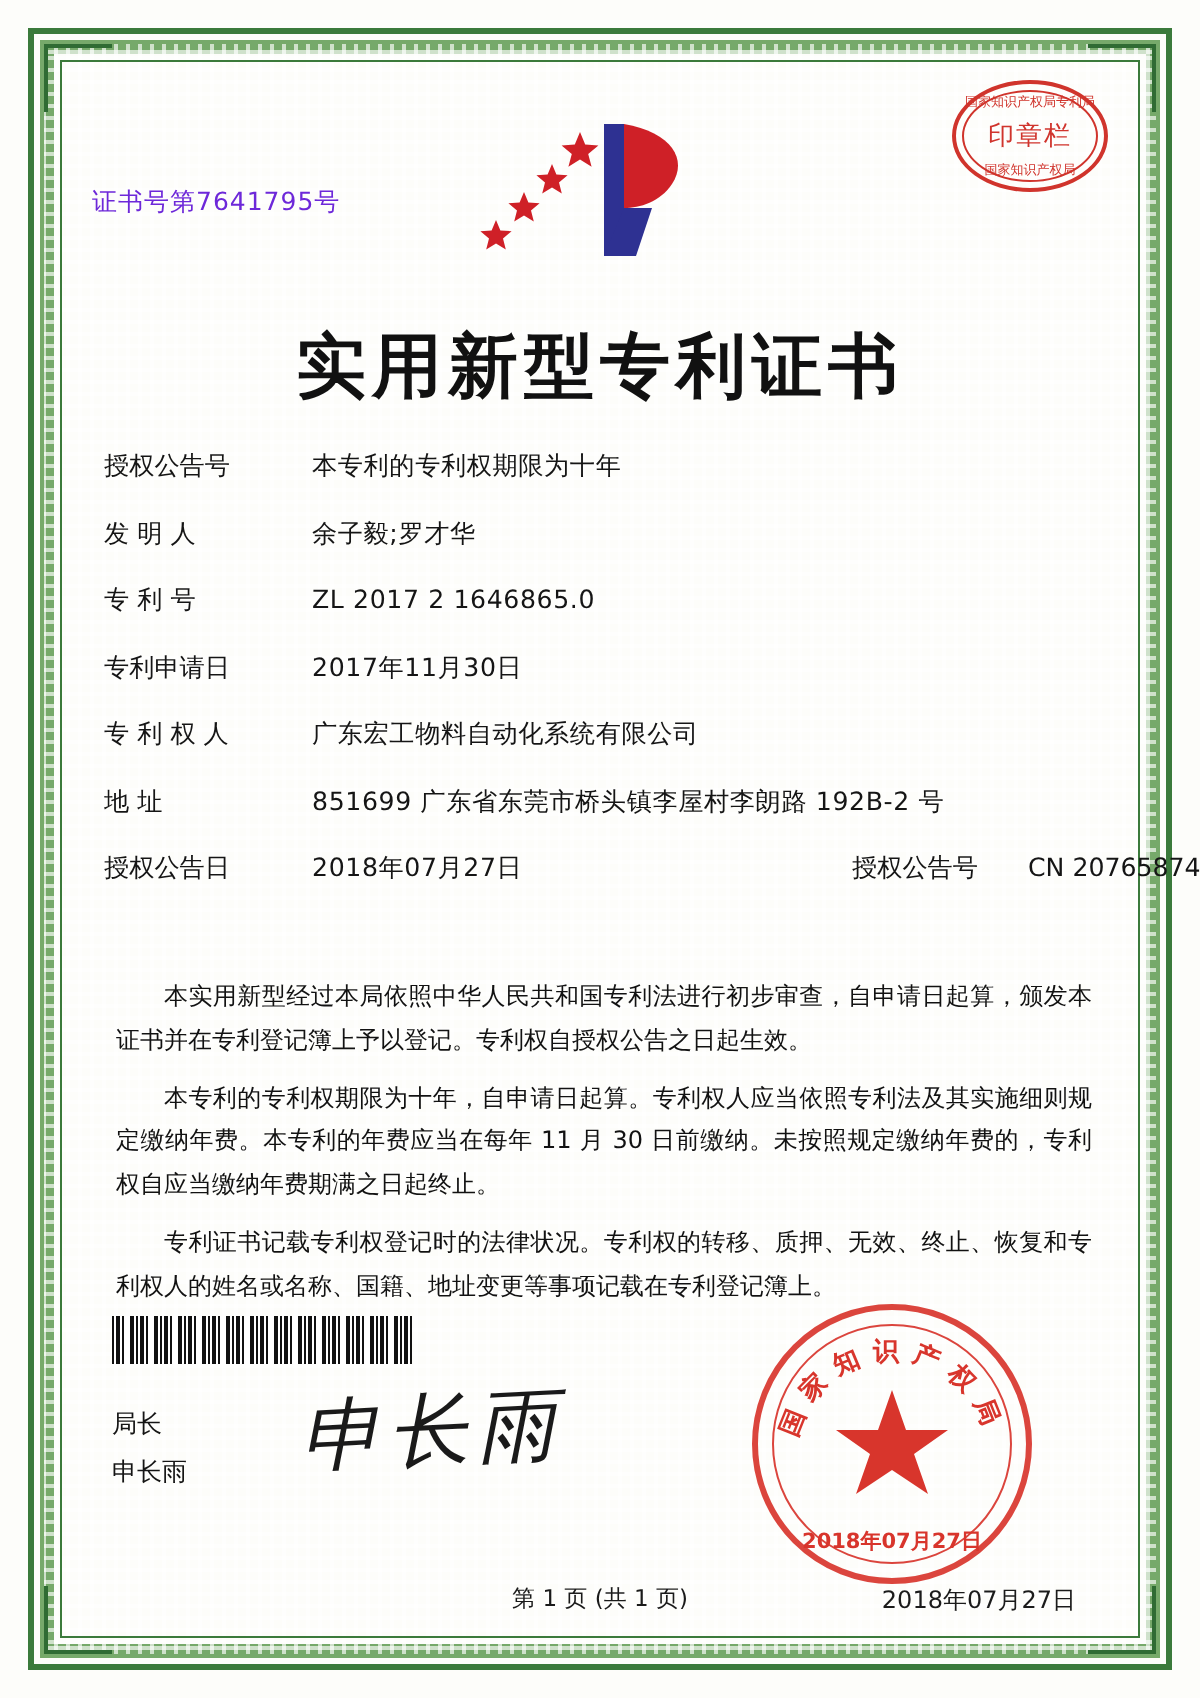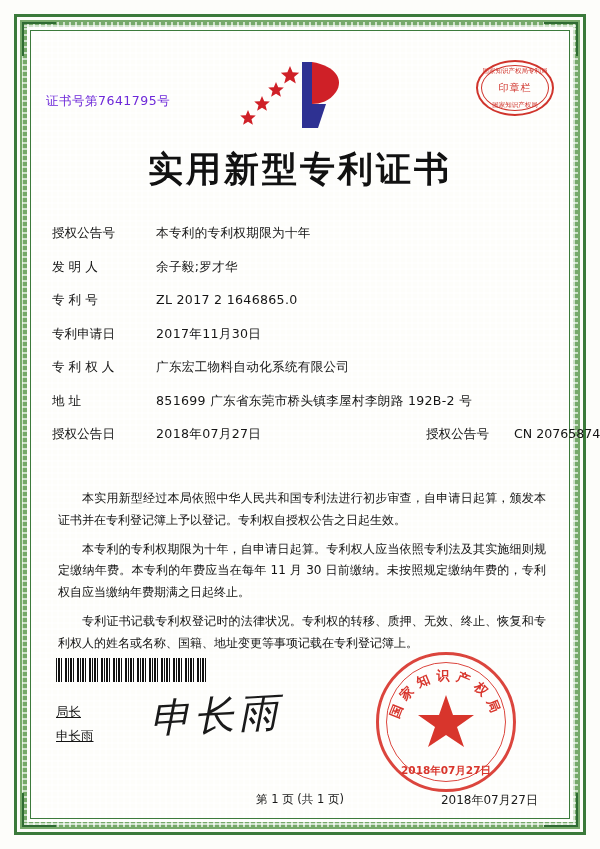--- a/index.html
+++ b/index.html
@@ -96,21 +96,21 @@
     left: 50%;
     top: 18px;
     transform: translateX(-50%);
     width: 120px;
     height: 76px;
   }
   
   .top-seal {
     position: absolute;
     right: 6px;
-    top: 20px;
+    top: 0;
     width: 78px;
     height: 56px;
   }
   .top-seal .ellipse {
     position: absolute;
     inset: 0;
     border: 2px solid #d0342c;
     border-radius: 50%;
     box-sizing: border-box;
   }
@@ -120,29 +120,29 @@
   }
   .top-seal .txt {
     position: absolute;
     color: #d0342c;
     font-size: 6.5px;
     line-height: 1.15;
     text-align: center;
     font-family: "DejaVu Sans", "Liberation Sans", sans-serif;
   }
   .top-seal .t-top { left: 0; right: 0; top: 8px; }
-  .top-seal .t-mid { left: 0; right: 0; top: 22px; font-size: 10px; letter-spacing: 1px; }
+  .top-seal .t-mid { left: 0; right: 0; top: 22px; font-size: 13px; letter-spacing: 1px; }
   .top-seal .t-bot { left: 0; right: 0; bottom: 7px; }
 
   
   .main-title {
     position: absolute;
     left: 0;
     right: 0;
-    top: 106px;
+    top: 120px;
     text-align: center;
     font-size: 35px;
     font-weight: bold;
     letter-spacing: 3px;
     color: #111;
     font-family: "DejaVu Sans", "Liberation Sans", sans-serif;
   }
 
   
   .fields {
@@ -213,21 +213,20 @@
   }
 
   
   .sig-label {
     position: absolute;
     left: 16px;
     top: 660px;
     font-size: 12.5px;
     line-height: 1.9;
     color: #151515;
-    text-decoration: underline;
   }
   .sig-hand {
     position: absolute;
     left: 110px;
     top: 648px;
     font-size: 40px;
     font-family: "DejaVu Serif", "Liberation Serif", serif;
     font-style: italic;
     color: #1a1a1a;
     letter-spacing: 4px;

